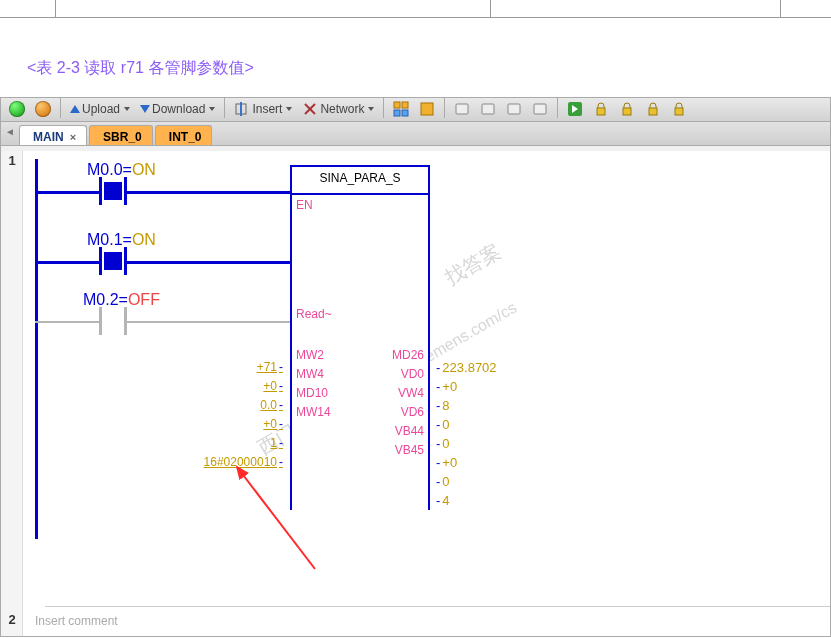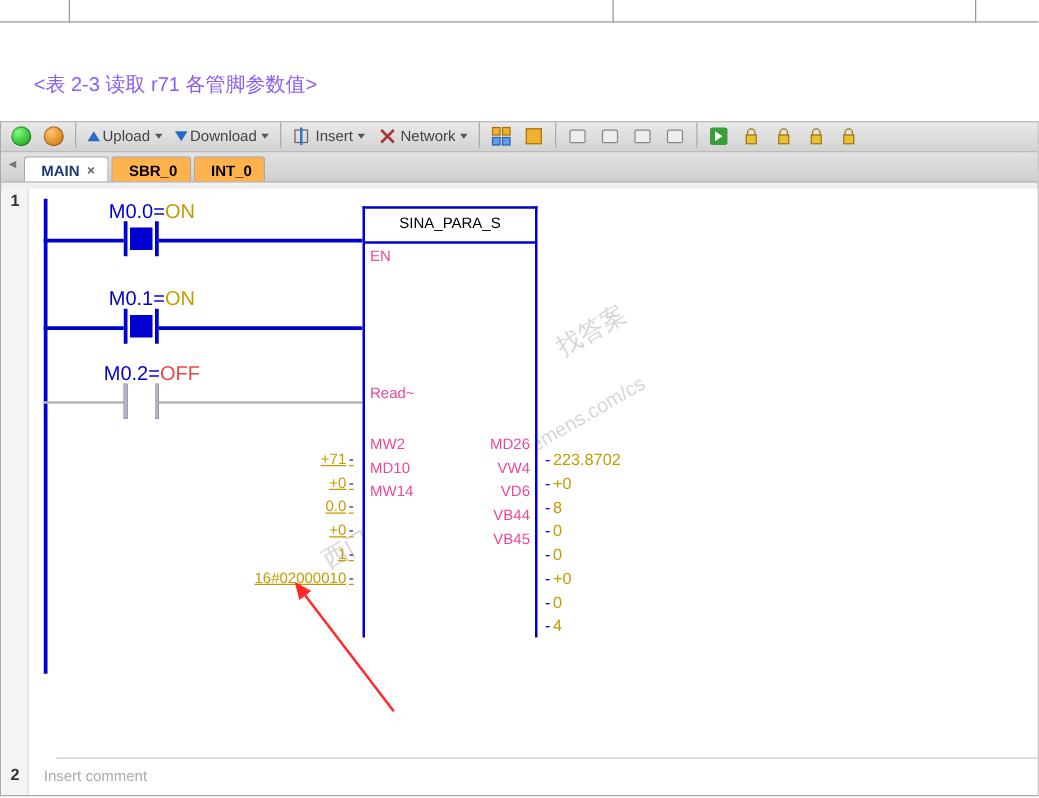--- a/index.html
+++ b/index.html
@@ -268,20 +268,24 @@
           <div class="fb-row">
               <span class="fb-left">Read~</span>
               <span></span>
             </div>
           <div class="fb-row" style="height:22px;"></div>
           <div class="fb-row">
               <span class="fb-left">MW2</span>
               <span class="fb-right">MD26</span>
             </div>
           <div class="fb-row">
+              <span class="fb-left">MW4</span>
+              <span class="fb-right">VD0</span>
+            </div>
+          <div class="fb-row">
               <span class="fb-left">MD10</span>
               <span class="fb-right">VW4</span>
             </div>
           <div class="fb-row">
               <span class="fb-left">MW14</span>
               <span class="fb-right">VD6</span>
             </div>
           <div class="fb-row">
               <span></span>
               <span class="fb-right">VB44</span>

